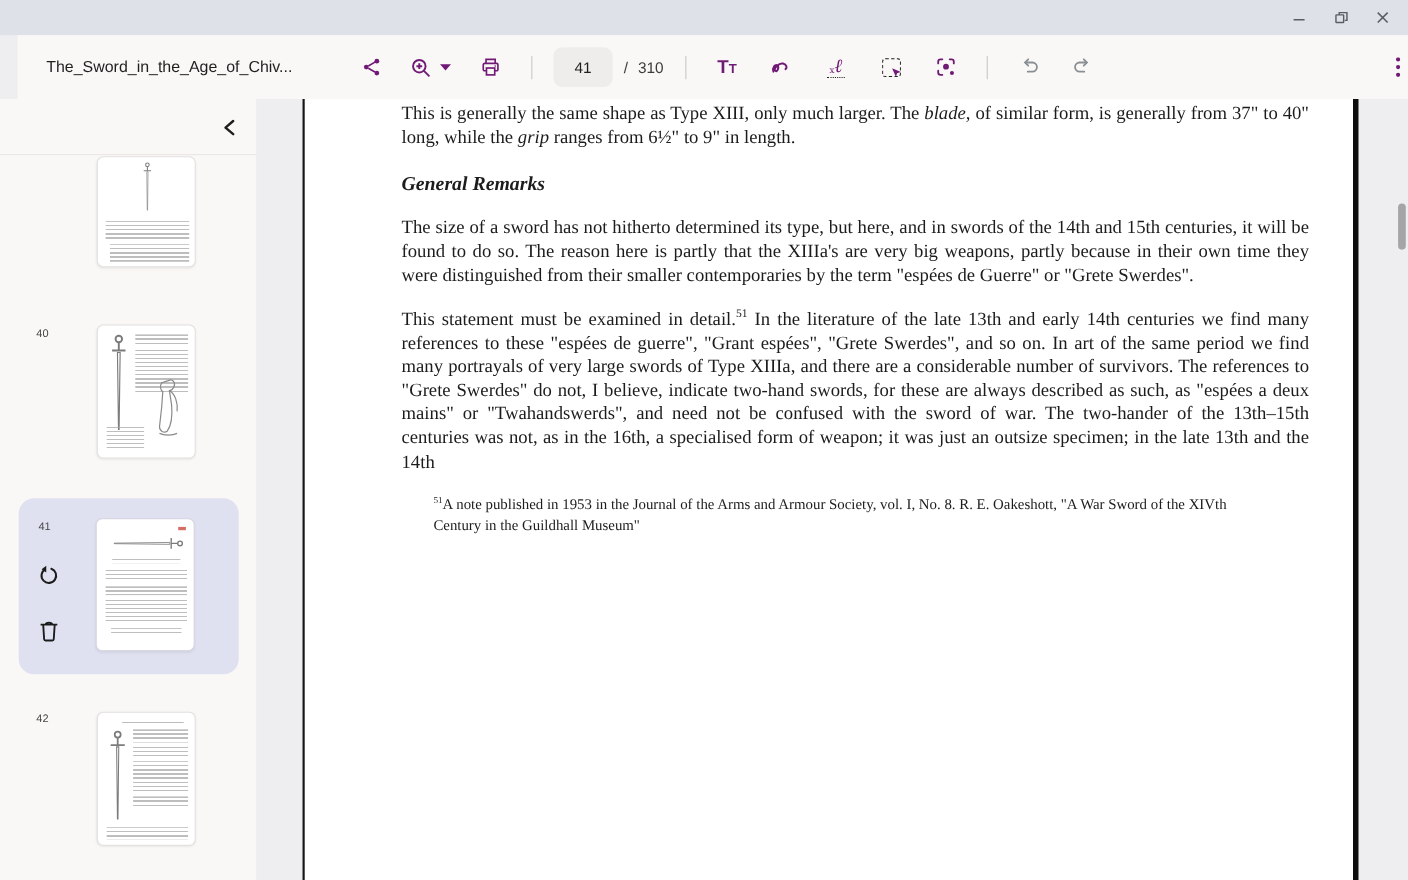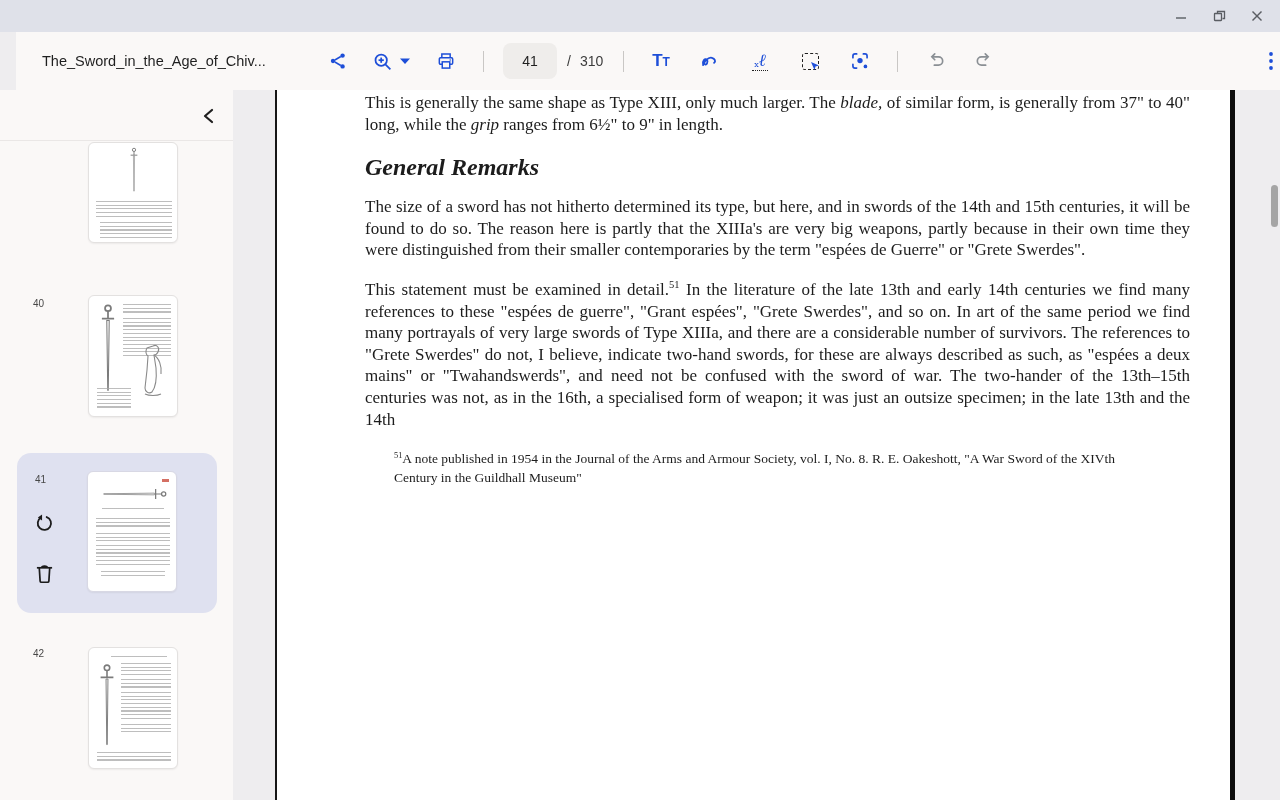--- a/index.html
+++ b/index.html
@@ -9,21 +9,21 @@
   
   .titlebar { position:absolute; top:0; left:0; width:1280px; height:32px; background:#dfe1e9; }
   .win-controls { position:absolute; right:8px; top:0; height:32px; display:flex; align-items:center; gap:8px; }
   .win-btn { width:30px; height:28px; display:flex; align-items:center; justify-content:center; cursor:pointer; color:#5a5d63; }
 
   
   .toolbar { position:absolute; top:32px; left:0; width:1280px; height:58px; background:#faf8f7;margin-left:16px; }
   .doc-title { position:absolute; left:26px; top:0; height:58px; display:flex; align-items:center;
                font-size:14.5px; color:#1f1f1f; max-width:240px; white-space:nowrap; overflow:hidden; }
   .tb-btn { position:absolute; top:13px; width:32px; height:32px; display:flex; align-items:center;
-            justify-content:center; border-radius:50%; cursor:pointer; color:#1d4ed8; }
+            justify-content:center; border-radius:50%; cursor:pointer; color:#701a75; }
   .tb-sep { position:absolute; top:19px; width:1px; height:21px; background:#c9c7c5; }
   .page-box { position:absolute; left:487px; top:11px; width:54px; height:36px; background:#efedeb;
               border:none; border-radius:8px; text-align:center; font-size:14px; color:#1f1f1f;
               font-family:"Liberation Sans",sans-serif; outline:none; }
   .page-count { position:absolute; top:0; height:58px; display:flex; align-items:center; gap:9px;
                 font-size:14px; color:#3c3c3c; }
   .disabled-ic { color:#8a8f94; }
   .tt-glyph { font-size:17px; font-weight:700; letter-spacing:0; }
   .tt-glyph .small-t { font-size:12px; }
   .sig-glyph { font-style:italic; font-family:"DejaVu Serif", serif; font-size:17px; line-height:1;
@@ -47,21 +47,21 @@
   .tlines { position:absolute; background:repeating-linear-gradient(to bottom,#a8a8a8 0,#a8a8a8 1.1px,transparent 1.1px,transparent 3.7px); opacity:.75; }
   .red-mark { position:absolute; width:7px; height:3px; background:#cc5648; opacity:.85; }
 
   
   .content { position:absolute; top:90px; left:233px; width:1047px; height:710px; background:#eeedef; }
   .pdf-page { position:absolute; left:42px; top:0; width:960px; height:710px; background:#ffffff;
               border-left:2px solid #161616; border-right:5px solid #0d0d0d; }
   .doc-body { position:absolute; left:88px; top:0; width:825px; padding-top:2px;
               font-family:"Liberation Serif", serif; color:#1c1c1c; }
   .doc-p { font-size:17px; line-height:21.6px; text-align:justify; margin:0 0 18px 0; }
-  .doc-h { font-size:24px; line-height:22px; font-weight:bold; font-style:italic; margin:21px 0 18px 0; }
+  .doc-h { font-size:18px; line-height:22px; font-weight:bold; font-style:italic; margin:21px 0 18px 0; }
   .doc-footnote { font-size:13.5px; line-height:18.5px; margin:20px 0 0 29px; width:750px; text-align:left; }
   .seg-italic { font-style:italic; }
   .seg-sup { font-size:0.62em; vertical-align:super; line-height:0; }
 
   .scroll-thumb { position:absolute; right:2px; top:95px; width:7px; height:42px; background:#a5a5a5;
                   border-radius:4px; cursor:pointer; }
 
   svg { display:block; }
 </style>
 </head>
@@ -277,17 +277,17 @@
   </div>
 </div>
 
 <div class="content">
   <div class="pdf-page">
     <div class="doc-body" id="doc-paragraphs">
         <div class="doc-p"><span>This is generally the same shape as Type XIII, only much larger. The </span><span class="seg-italic">blade,</span><span> of similar form, is generally from 37" to 40" long, while the </span><span class="seg-italic">grip</span><span> ranges from 6½" to 9" in length.</span></div>
         <div class="doc-h"><span>General Remarks</span></div>
         <div class="doc-p"><span>The size of a sword has not hitherto determined its type, but here, and in swords of the 14th and 15th centuries, it will be found to do so. The reason here is partly that the XIIIa's are very big weapons, partly because in their own time they were distinguished from their smaller contemporaries by the term "espées de Guerre" or "Grete Swerdes".</span></div>
         <div class="doc-p"><span>This statement must be examined in detail.</span><span class="seg-sup">51</span><span> In the literature of the late 13th and early 14th centuries we find many references to these "espées de guerre", "Grant espées", "Grete Swerdes", and so on. In art of the same period we find many portrayals of very large swords of Type XIIIa, and there are a considerable number of survivors. The references to "Grete Swerdes" do not, I believe, indicate two-hand swords, for these are always described as such, as "espées a deux mains" or "Twahandswerds", and need not be confused with the sword of war. The two-hander of the 13th–15th centuries was not, as in the 16th, a specialised form of weapon; it was just an outsize specimen; in the late 13th and the 14th</span></div>
-        <div class="doc-footnote"><span class="seg-sup">51</span><span>A note published in 1954 in the Journal of the Arms and Armour Society, vol. I, No. 8. R. E. Oakeshott, "A War Sword of the XIVth Century in the Guildhall Museum"</span></div>
+        <div class="doc-footnote"><span class="seg-sup">51</span><span>A note published in 1953 in the Journal of the Arms and Armour Society, vol. I, No. 8. R. E. Oakeshott, "A War Sword of the XIVth Century in the Guildhall Museum"</span></div>
       </div>
   </div>
   <div class="scroll-thumb"></div>
 </div>
 
 </body></html>

